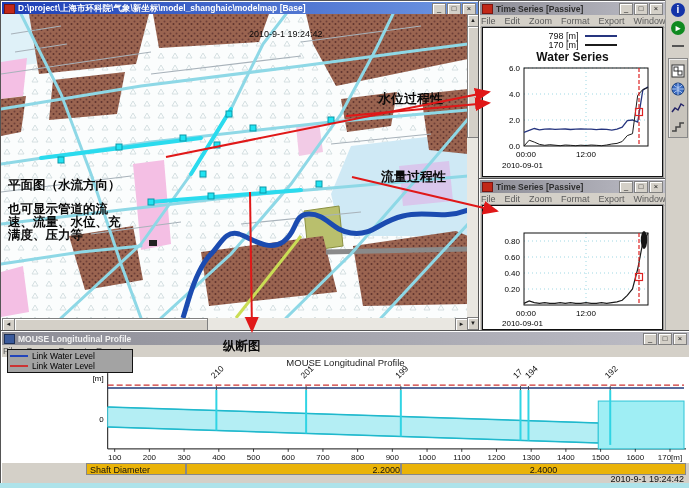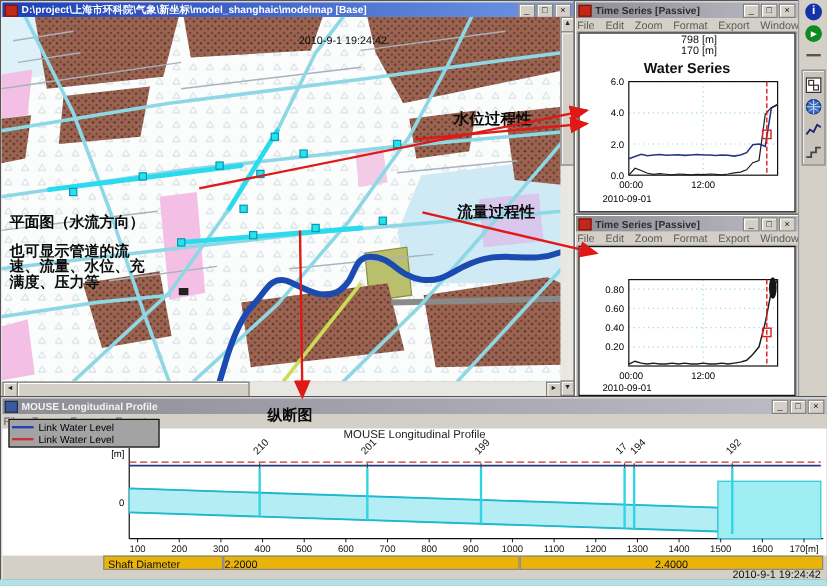--- a/index.html
+++ b/index.html
@@ -11,21 +11,21 @@
   .titlebar.inactive{background:linear-gradient(90deg,#8d8d96,#bdbdc6);}
   .title-text{flex:1;font-size:8.5px;font-weight:bold;white-space:nowrap;overflow:hidden;}
   .titlebar.active .title-text{color:#fff;}
   .titlebar.inactive .title-text{color:#2e2e2e;}
   .win-icon{width:9px;height:8px;margin-right:3px;background:#c22818;border:1px solid #7a1410;flex:0 0 auto;}
   .win-icon.blue{background:#3a5a9c;border-color:#1c2f56;}
   .winbtn{width:12px;height:10px;margin-left:1px;background:#d4d0c8;border:1px solid #808080;box-shadow:inset 1px 1px 0 #fff;font-size:7.5px;line-height:9px;text-align:center;color:#111;flex:0 0 auto;}
   .menubar{position:absolute;left:1px;right:1px;height:12px;display:flex;gap:9px;align-items:center;padding-left:1px;font-size:9px;color:#5a5a5a;background:#d4d0c8;border-bottom:1px solid #b8b4ac;}
   .menubar span{white-space:nowrap;}
   .chartbox{position:absolute;background:#fff;border:1px solid #111;box-shadow:0 0 0 1px #9a9a9a;}
-  .legend-row{display:flex;align-items:center;justify-content:center;gap:6px;font-size:9px;color:#111;height:9px;flex-direction:column;}
+  .legend-row{display:flex;align-items:center;justify-content:center;gap:6px;font-size:9px;color:#111;height:9px;}
   .legend-label{min-width:50px;text-align:right;}
   .swatch{display:inline-block;width:32px;height:2px;background:#333;}
   .chart-title{position:absolute;left:0;right:0;text-align:center;font-weight:bold;font-size:12px;color:#111;}
   .annot{position:absolute;font-weight:bold;color:#0a0a0a;white-space:nowrap;z-index:20;}
   svg text{font-family:"Liberation Sans",sans-serif;}
   .hscroll,.vscroll{position:absolute;background:#e9e7e1;}
   .sbtn{position:absolute;background:#d4d0c8;border:1px solid #808080;box-shadow:inset 1px 1px 0 #fff;font-size:6px;color:#222;text-align:center;}
   .sthumb{position:absolute;background:#d4d0c8;border:1px solid #808080;box-shadow:inset 1px 1px 0 #fff;}
   .toolbtn{width:18px;height:16px;margin:2px auto;display:flex;align-items:center;justify-content:center;}
   #prof-table{position:absolute;display:flex;font-size:9px;color:#111;}
@@ -387,21 +387,21 @@
         <span>Link Water Level</span>
       </div>
       <div style="display:flex;align-items:center;gap:4px;font-size:8.5px;height:10px;">
         <span class="swatch" style="width: 18px; background: rgb(204, 51, 51);"></span>
         <span>Link Water Level</span>
       </div>
     </div>
 
     <div id="prof-table" style="left:85px;top:132px;width:600px;">
       <div class="cell" style="width:100px;padding-left:3px;">Shaft Diameter</div>
-      <div class="cell" style="width:247px;text-align:left;">2.2000</div>
+      <div class="cell" style="width:215px;text-align:right;">2.2000</div>
       <div class="cell" style="flex:1;text-align:center;">2.4000</div>
     </div>
     <span style="position:absolute;right:6px;top:143px;font-size:9px;color:#111;">2010-9-1 19:24:42</span>
   </div>
 
   <div style="position:absolute;left:0;top:483px;width:689px;height:5px;background:#aee3ea;"></div>
 
   <svg width="689" height="488" style="position:absolute;left:0;top:0;pointer-events:none;z-index:60;">
     <defs>
       <marker id="ah" markerWidth="9" markerHeight="8" refX="7" refY="3.5" orient="auto">

